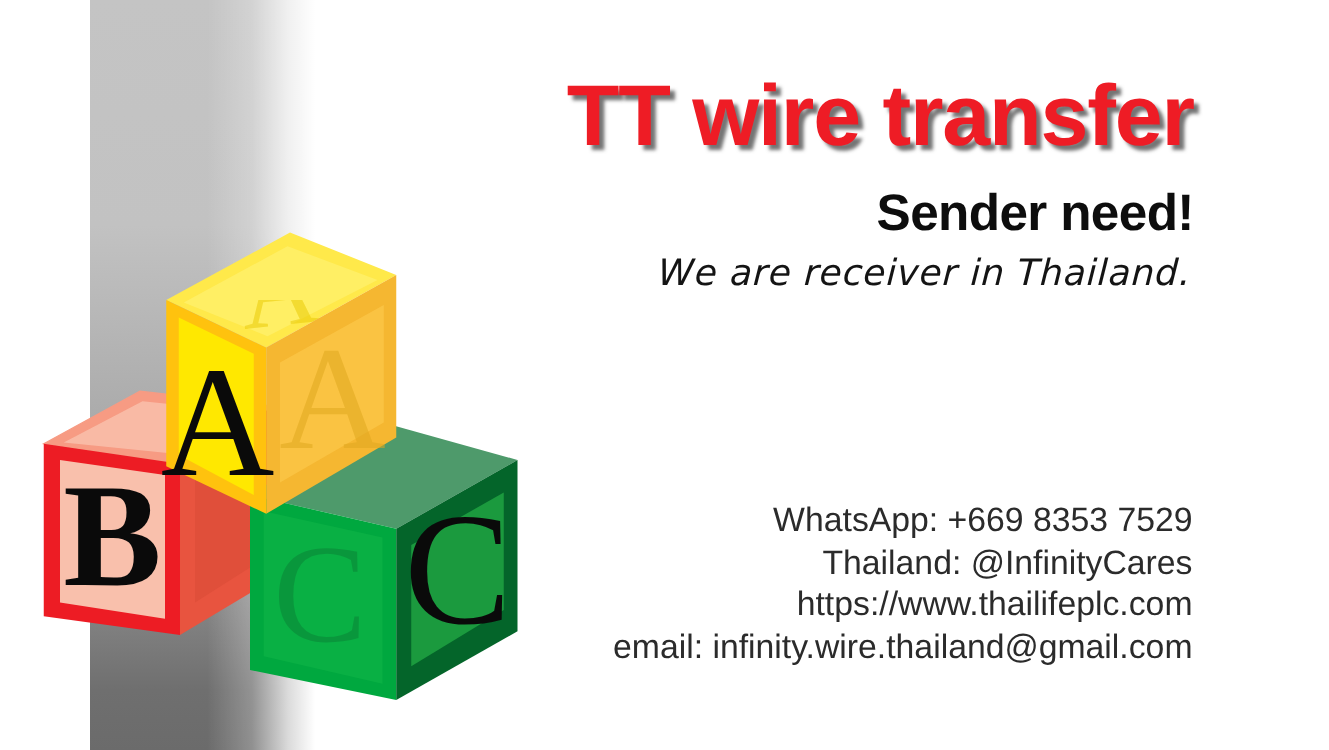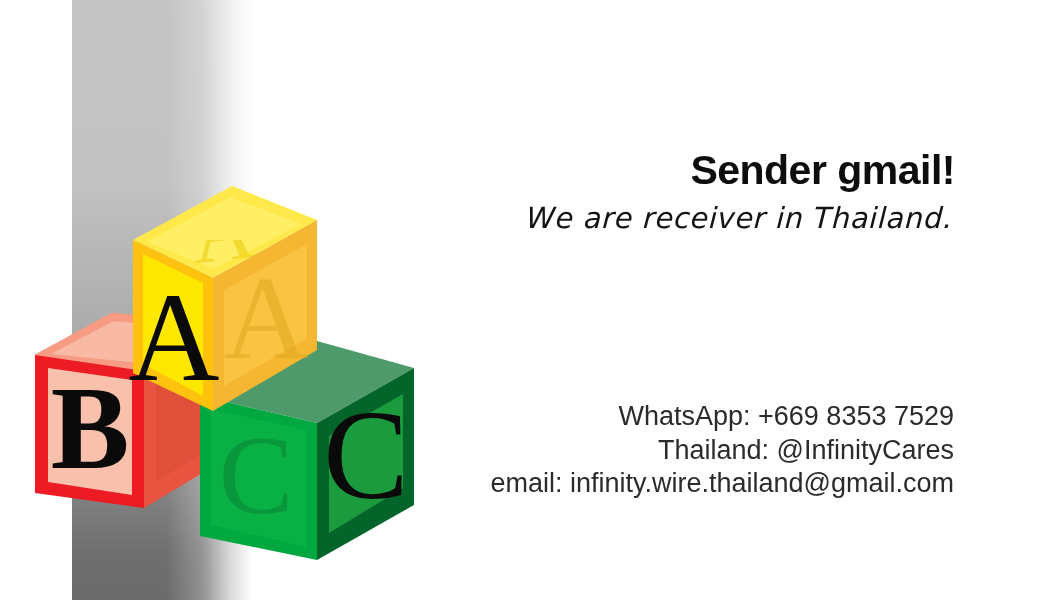--- a/index.html
+++ b/index.html
@@ -198,25 +198,27 @@
         <polygon points="119,72 199,110 199,243 119,205" fill="#ffc20e"></polygon>
         <polygon points="129,86 189,115 189,228 129,196" fill="#ffe800"></polygon>
 
         <text x="160" y="212" font-family="'Liberation Serif', serif" font-size="126" fill="#0a0a0a" text-anchor="middle">A</text>
       </g>
     </svg>
   </div>
 
   <div class="text-col">
 
-
-    <div class="subhead">Sender gmail!</div>
+    <div class="headline">TT wire transfer</div>
+
+    <div class="subhead">Sender need!</div>
 
     <div class="script-line">We are receiver in Thailand.</div>
 
     <div class="contacts">
       <span class="c-line">WhatsApp: +669 8353 7529</span>
       <span class="c-line">Thailand: @InfinityCares</span>
+      <span class="c-line">https://www.thailifeplc.com</span>
       <span class="c-line">email: infinity.wire.thailand@gmail.com</span>
     </div>
 
   </div>
 </div>
 
 </body></html>

